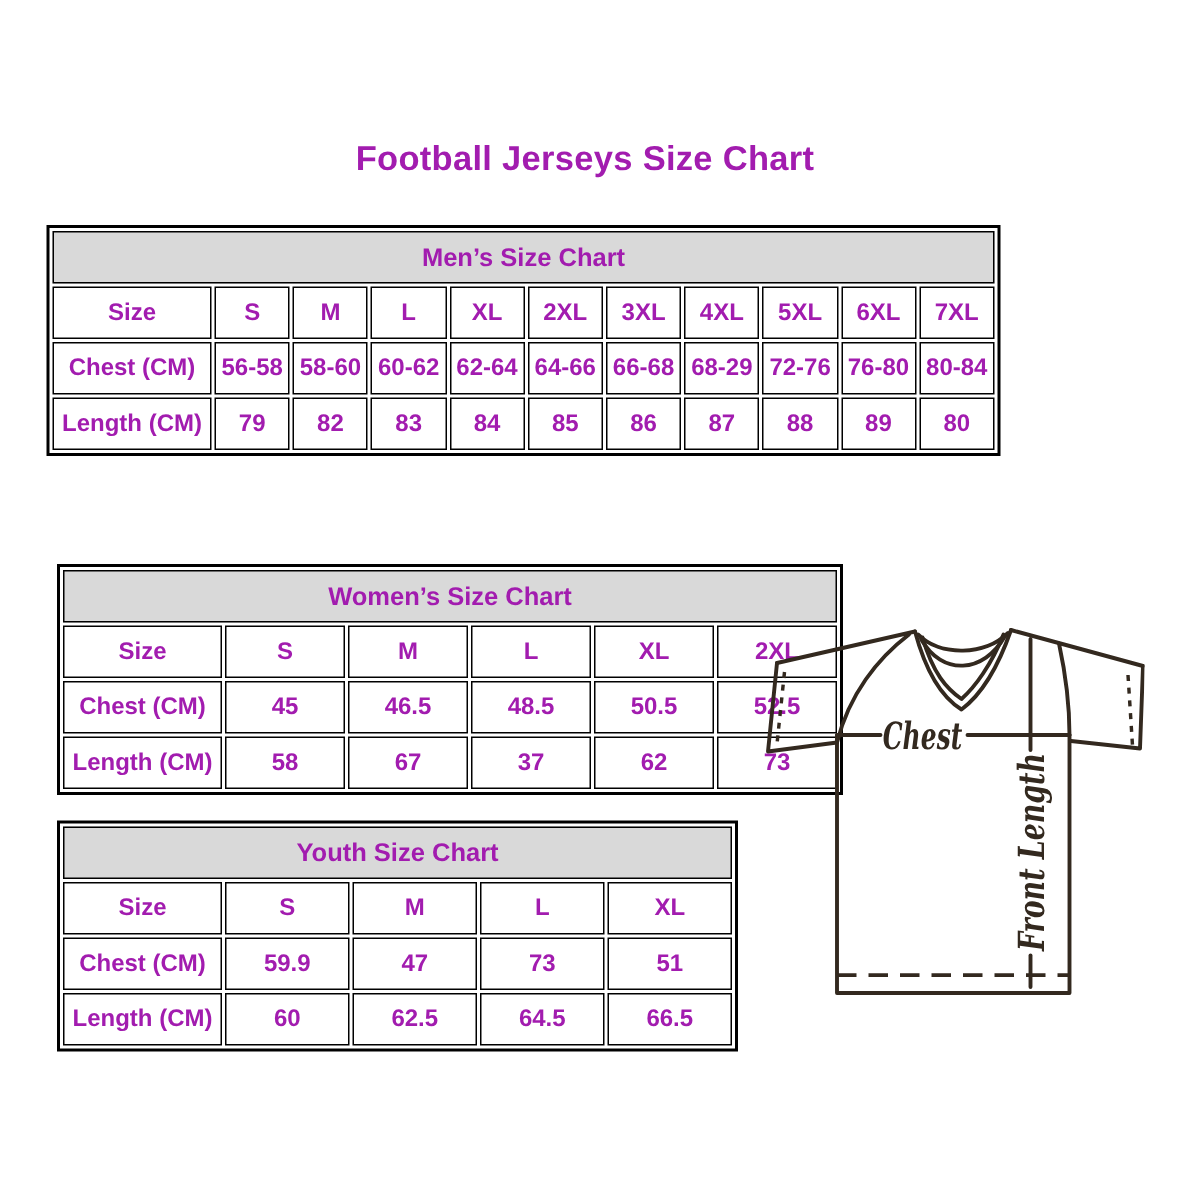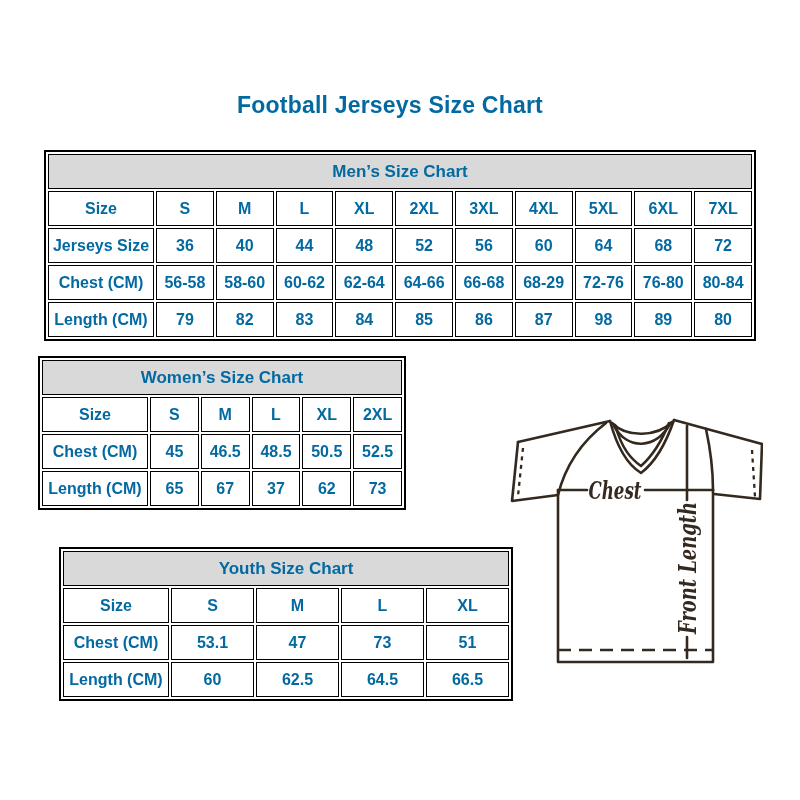--- a/index.html
+++ b/index.html
@@ -1,23 +1,23 @@
 <!DOCTYPE html>
 <html><head>
 <meta charset="utf-8">
 <style>
   html,body{margin:0;padding:0;background:#ffffff;}
   .page{position:relative;width:800px;height:800px;background:#ffffff;overflow:hidden;
-        font-family:"Liberation Sans",sans-serif;color:#0369a1;}
+        font-family:"Liberation Sans",sans-serif;color:#a21caf;}
   .page-title{position:absolute;top:92px;left:0;width:780px;text-align:center;
         font-size:23px;font-weight:bold;letter-spacing:0.2px;}
   .tbl-wrap{position:absolute;}
-  #tbl-mens{left:44px;top:150px;width:712px;border-radius:32px;}
-  #tbl-womens{left:38px;top:356px;width:368px;}
-  #tbl-youth{left:38px;top:547px;width:454px;margin-left:21px;}
+  #tbl-mens{left:31px;top:150px;width:636px;border-radius:32px;}
+  #tbl-womens{left:38px;top:376px;width:524px;}
+  #tbl-youth{left:38px;top:547px;width:454px;}
   table.sz{border-collapse:separate;border-spacing:2px;border:2px solid #000;
         width:100%;table-layout:fixed;background:#fff;}
   table.sz td{border:1px solid #000;text-align:center;vertical-align:middle;
         height:33px;font-weight:bold;font-size:16px;padding:0 1px;overflow:hidden;
         font-family:"Liberation Sans",sans-serif;}
   table.sz td.thead{background:#d9d9d9;font-size:17px;}
   table.sz td.rlabel{font-size:16px;}
   .jersey{position:absolute;left:503px;top:407px;width:260px;height:262px;}
   .jersey text{font-family:"DejaVu Serif","Liberation Serif",serif;
         font-style:italic;font-weight:bold;}
@@ -55,33 +55,20 @@
             <td class="cell">L</td>
             <td class="cell">XL</td>
             <td class="cell">2XL</td>
             <td class="cell">3XL</td>
             <td class="cell">4XL</td>
             <td class="cell">5XL</td>
             <td class="cell">6XL</td>
             <td class="cell">7XL</td>
           </tr>
           <tr>
-            <td class="rlabel">Jerseys Size</td>
-            <td class="cell">36</td>
-            <td class="cell">40</td>
-            <td class="cell">44</td>
-            <td class="cell">48</td>
-            <td class="cell">52</td>
-            <td class="cell">56</td>
-            <td class="cell">60</td>
-            <td class="cell">64</td>
-            <td class="cell">68</td>
-            <td class="cell">72</td>
-          </tr>
-          <tr>
             <td class="rlabel">Chest (CM)</td>
             <td class="cell">56-58</td>
             <td class="cell">58-60</td>
             <td class="cell">60-62</td>
             <td class="cell">62-64</td>
             <td class="cell">64-66</td>
             <td class="cell">66-68</td>
             <td class="cell">68-29</td>
             <td class="cell">72-76</td>
             <td class="cell">76-80</td>
@@ -89,21 +76,21 @@
           </tr>
           <tr>
             <td class="rlabel">Length (CM)</td>
             <td class="cell">79</td>
             <td class="cell">82</td>
             <td class="cell">83</td>
             <td class="cell">84</td>
             <td class="cell">85</td>
             <td class="cell">86</td>
             <td class="cell">87</td>
-            <td class="cell">98</td>
+            <td class="cell">88</td>
             <td class="cell">89</td>
             <td class="cell">80</td>
           </tr>
         </tbody>
       </table>
     </div>
   <div class="tbl-wrap" id="tbl-womens">
       <table class="sz">
         <colgroup>
           <col style="width: 106px;">
@@ -128,21 +115,21 @@
           <tr>
             <td class="rlabel">Chest (CM)</td>
             <td class="cell">45</td>
             <td class="cell">46.5</td>
             <td class="cell">48.5</td>
             <td class="cell">50.5</td>
             <td class="cell">52.5</td>
           </tr>
           <tr>
             <td class="rlabel">Length (CM)</td>
-            <td class="cell">65</td>
+            <td class="cell">58</td>
             <td class="cell">67</td>
             <td class="cell">37</td>
             <td class="cell">62</td>
             <td class="cell">73</td>
           </tr>
         </tbody>
       </table>
     </div>
   <div class="tbl-wrap" id="tbl-youth">
       <table class="sz">
@@ -159,21 +146,21 @@
           </tr>
           <tr>
             <td class="rlabel">Size</td>
             <td class="cell">S</td>
             <td class="cell">M</td>
             <td class="cell">L</td>
             <td class="cell">XL</td>
           </tr>
           <tr>
             <td class="rlabel">Chest (CM)</td>
-            <td class="cell">53.1</td>
+            <td class="cell">59.9</td>
             <td class="cell">47</td>
             <td class="cell">73</td>
             <td class="cell">51</td>
           </tr>
           <tr>
             <td class="rlabel">Length (CM)</td>
             <td class="cell">60</td>
             <td class="cell">62.5</td>
             <td class="cell">64.5</td>
             <td class="cell">66.5</td>

